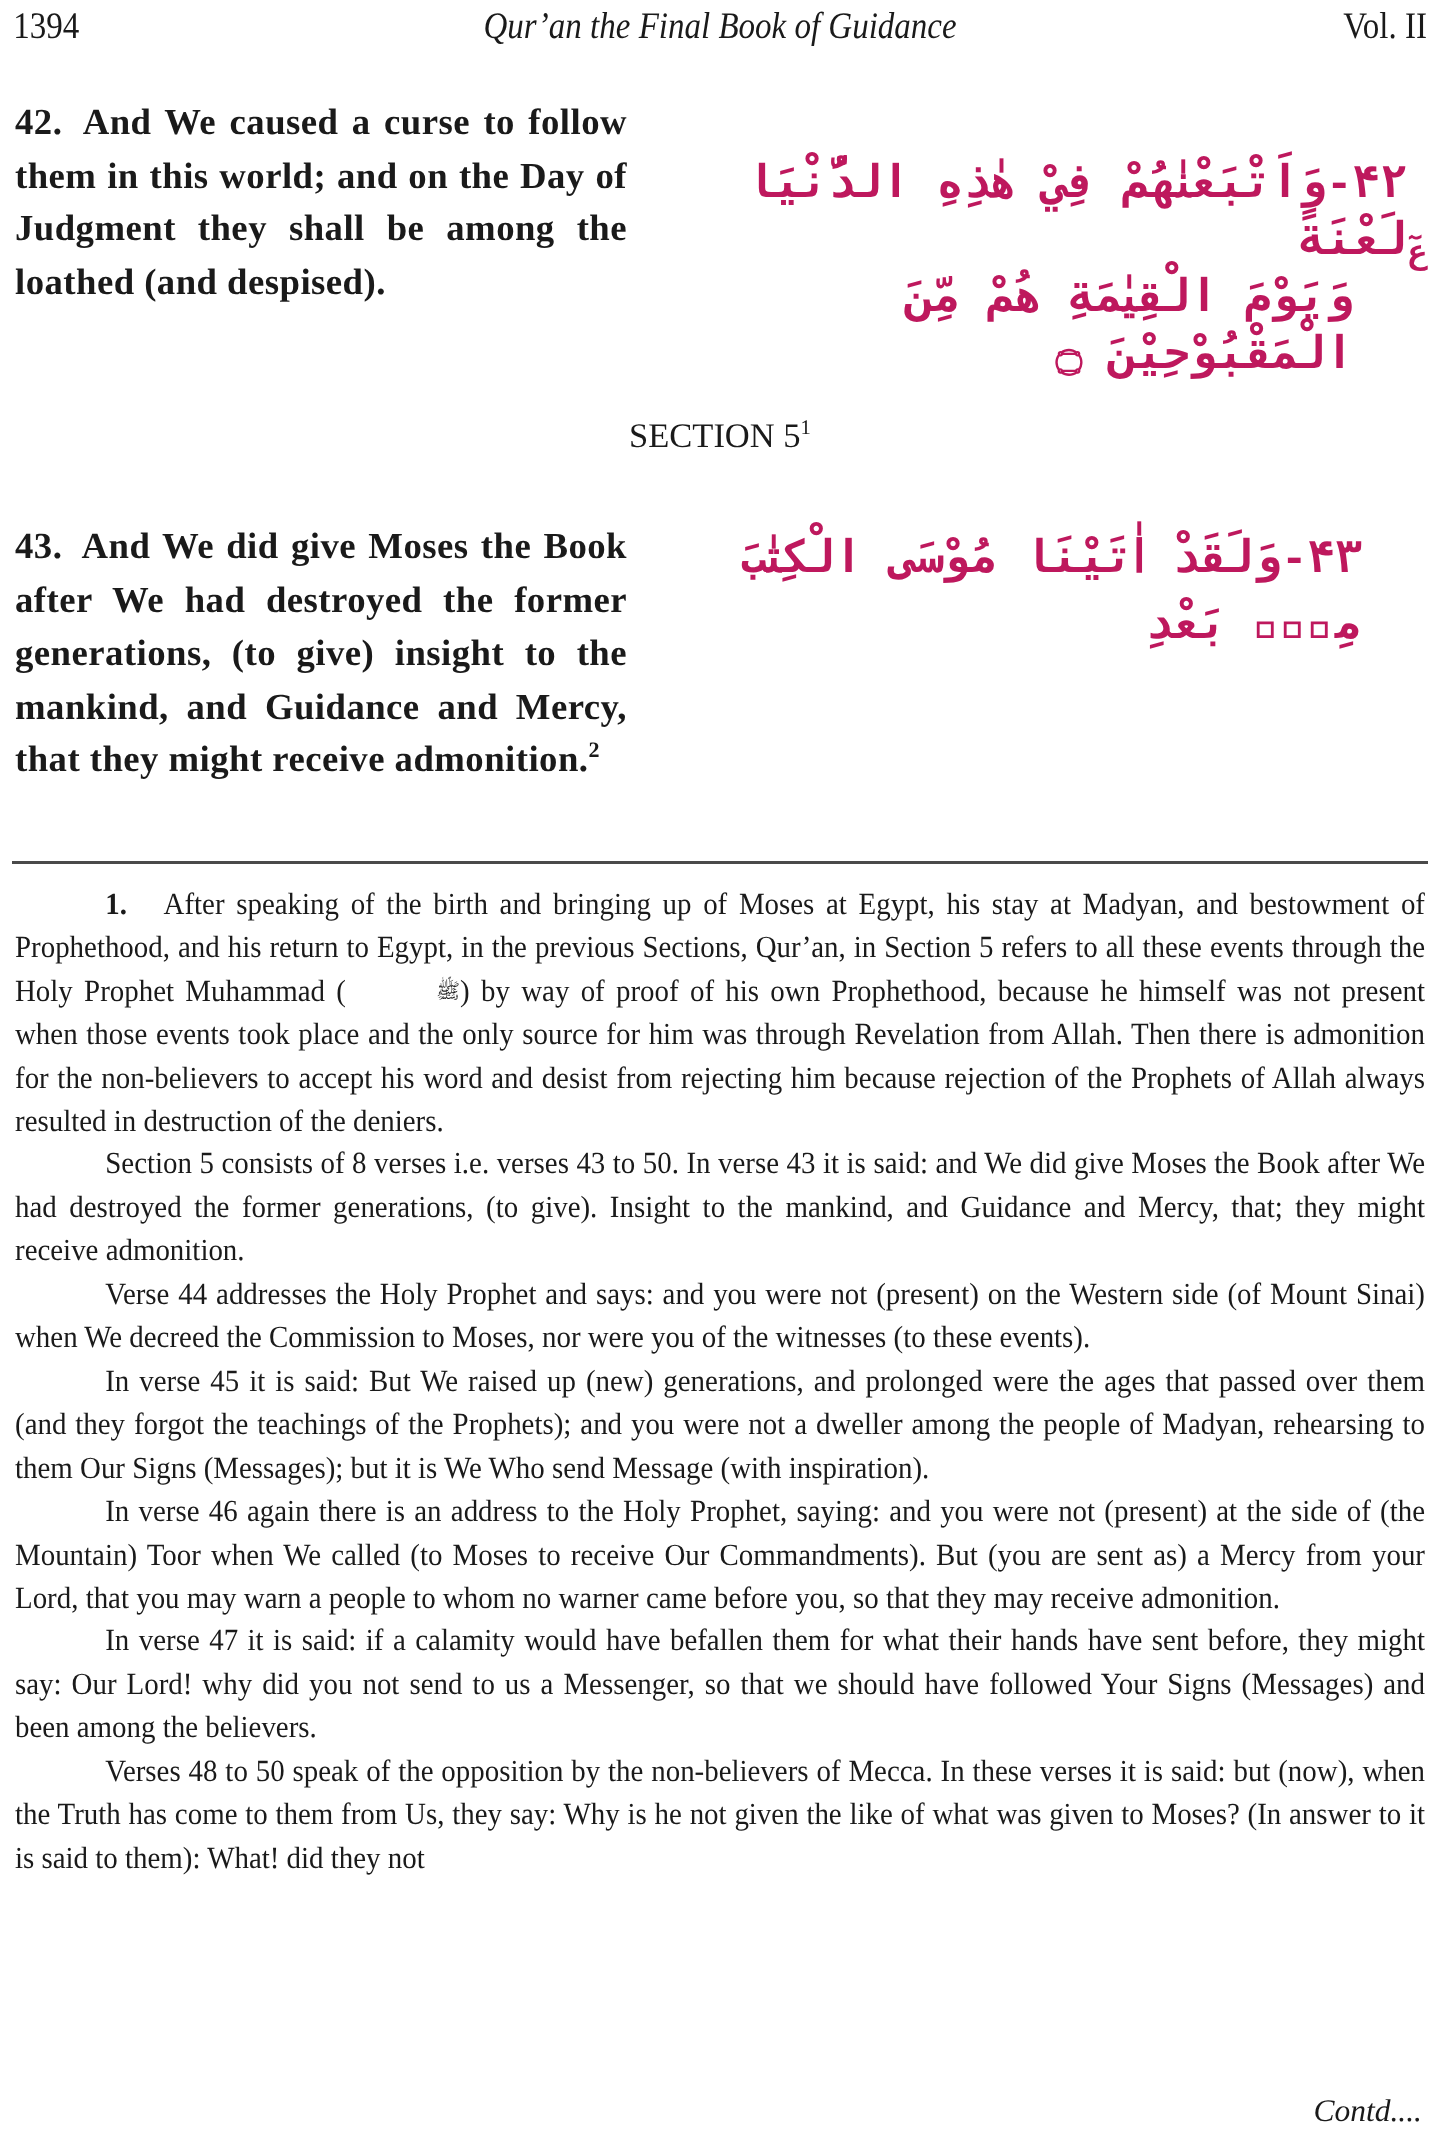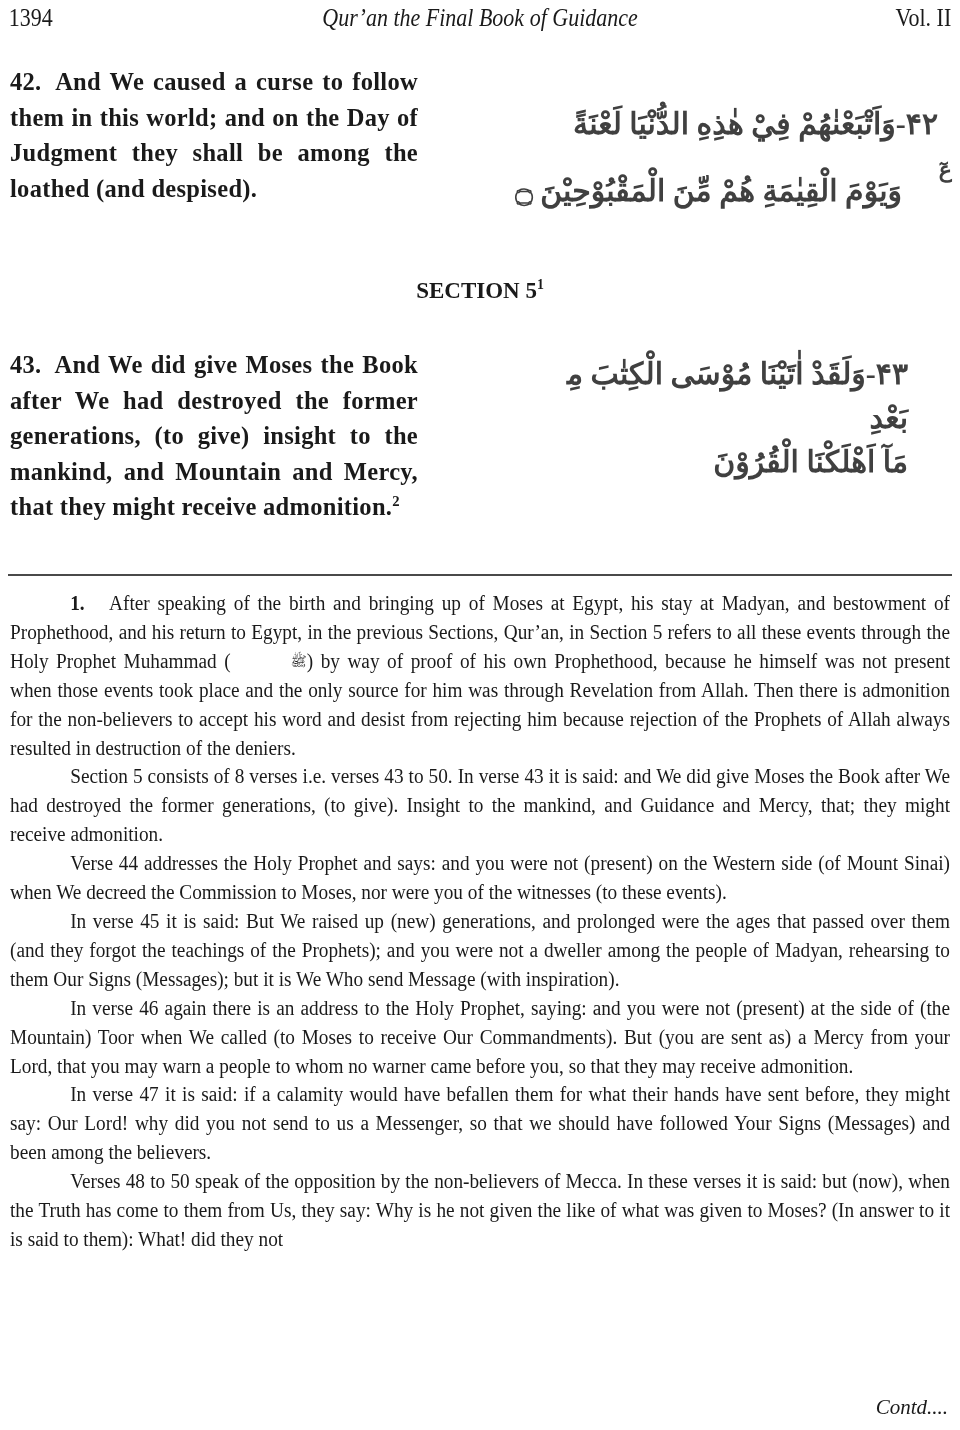--- a/index.html
+++ b/index.html
@@ -24,34 +24,34 @@
       text-align: justify; text-align-last: left;
       letter-spacing: 0.3px;
     }
     .verse-en .vnum { margin-right: 6px; }
     #v42-en { top: 64px; font-family: Liberation Serif, serif; }
     #v43-en { top: 347px; }
     sup { font-size: 60%; line-height: 0; vertical-align: super; }
 
     .verse-ar {
       position: absolute; direction: rtl; text-align: right;
-      font-family: Liberation Serif, serif;
-      font-size: 30px; line-height: 38px; color: #404040;
+      font-family: Liberation Mono, monospace;
+      font-size: 30px; line-height: 38px; color: #be185d;
       font-weight: bold;
     }
     #v42-ar { top: 105px; right: 22px; width: 470px; }
-    #v42-ar .line2 { margin-right: 36px; margin-top: 29px; }
+    #v42-ar .line2 { margin-right: 36px; }
     #v42-ar .ruku {
       position: absolute; right: -14px; top: 46px; font-size: 22px;
     }
     #v43-ar { top: 352px; right: 52px; width: 420px; line-height: 44px; }
 
     .section-heading {
       position: absolute; top: 278px; left: 0; width: 960px; text-align: center;
-      font-weight: bold; font-size: 23px;
+      font-weight: normal; font-size: 23px;
     }
 
     .divider {
       position: absolute; left: 8px; right: 8px; top: 574px; height: 0;
       border-top: 2px solid #4a4a4a;
     }
 
     .notes {
       position: absolute; left: 10px; width: 940px; top: 589px;
       font-size: 20.5px; line-height: 28.9px;
@@ -91,25 +91,24 @@
   <div class="line2">وَيَوْمَ الْقِيٰمَةِ هُمْ مِّنَ الْمَقْبُوْحِيْنَ ۝</div>
   <span class="ruku">عٓ</span>
 </div>
 
 <div class="section-heading">
   <span>SECTION 5</span><sup>1</sup>
 </div>
 
 <div id="v43-en" class="verse-en">
   <span class="vnum">43.</span>
-  <span>And We did give Moses the Book after We had destroyed the former generations, (to give) insight to the mankind, and Mountain and Mercy, that they might receive admonition.</span><sup>2</sup>
+  <span>And We did give Moses the Book after We had destroyed the former generations, (to give) insight to the mankind, and Guidance and Mercy, that they might receive admonition.</span><sup>2</sup>
 </div>
 <div id="v43-ar" class="verse-ar">
   <div><span>۴۳-</span><span>وَلَقَدْ اٰتَيْنَا مُوْسَى الْكِتٰبَ مِنْۢ بَعْدِ</span></div>
-  <div>مَآ اَهْلَكْنَا الْقُرُوْنَ</div>
 </div>
 
 <div class="divider"></div>
 
 <div class="notes">
   <div class="notes-inner">
     <p><span class="fnum">1.</span><span>After speaking of the birth and bringing up of Moses at Egypt, his stay at Madyan, and bestowment of Prophethood, and his return to Egypt, in the previous Sections, Qur’an, in Section 5 refers to all these events through the Holy Prophet Muhammad (</span><span class="salawat-icon">ﷺ</span><span>) by way of proof of his own Prophethood, because he himself was not present when those events took place and the only source for him was through Revelation from Allah. Then there is admonition for the non-believers to accept his word and desist from rejecting him because rejection of the Prophets of Allah always resulted in destruction of the deniers.</span></p>
     <p>Section 5 consists of 8 verses i.e. verses 43 to 50. In verse 43 it is said: and We did give Moses the Book after We had destroyed the former generations, (to give). Insight to the mankind, and Guidance and Mercy, that; they might receive admonition.</p>
     <p>Verse 44 addresses the Holy Prophet and says: and you were not (present) on the Western side (of Mount Sinai) when We decreed the Commission to Moses, nor were you of the witnesses (to these events).</p>
     <p>In verse 45 it is said: But We raised up (new) generations, and prolonged were the ages that passed over them (and they forgot the teachings of the Prophets); and you were not a dweller among the people of Madyan, rehearsing to them Our Signs (Messages); but it is We Who send Message (with inspiration).</p>

